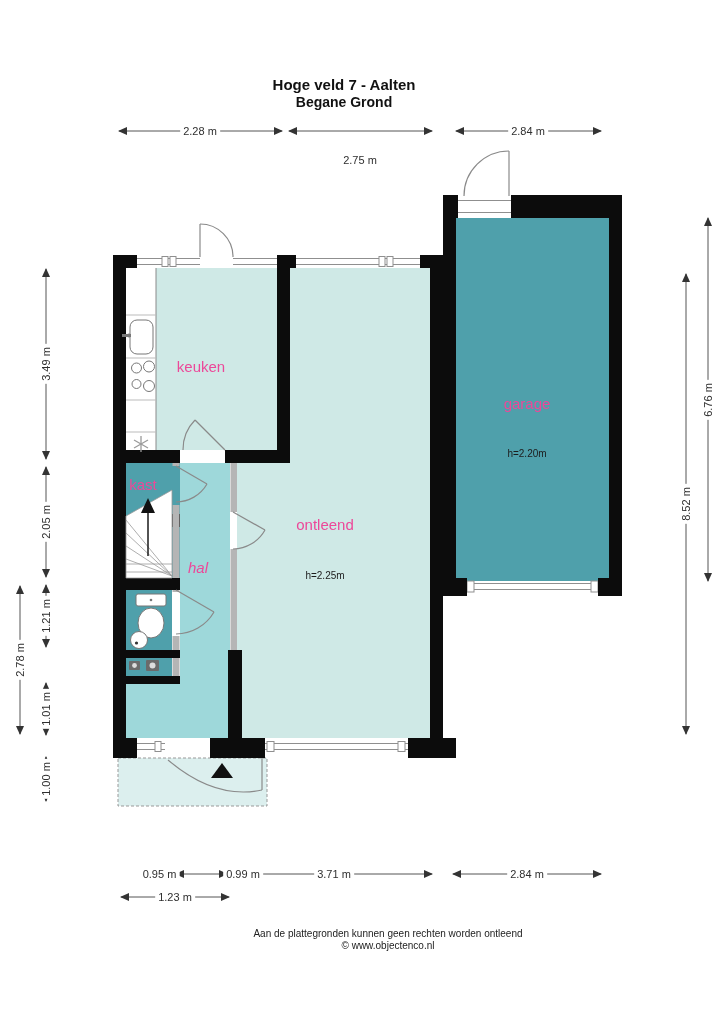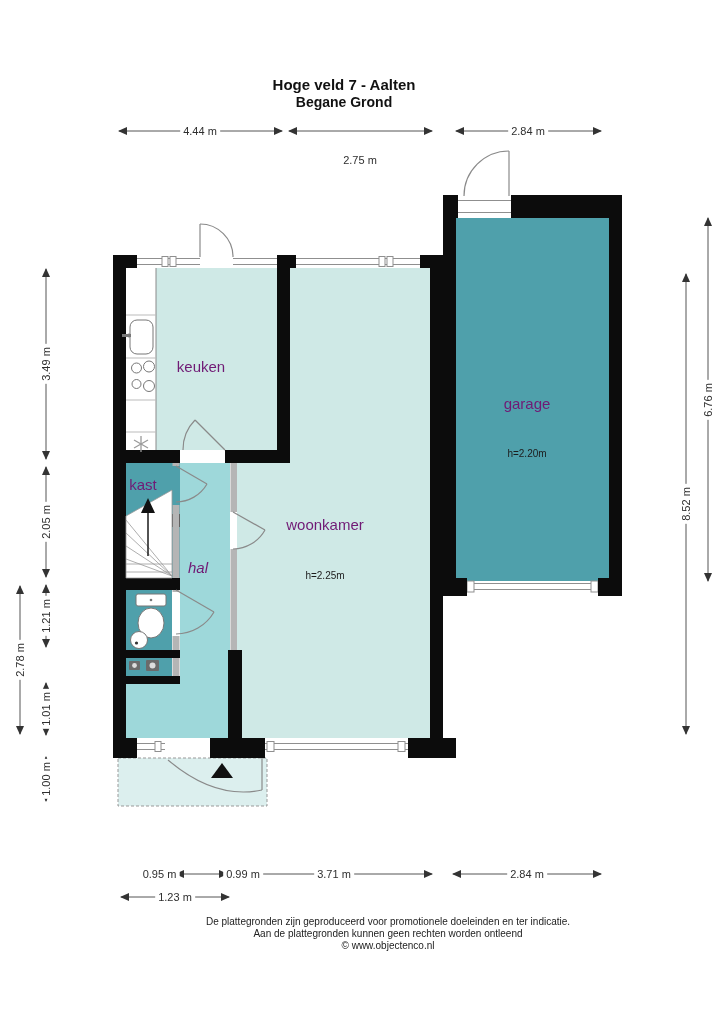--- a/index.html
+++ b/index.html
@@ -7,21 +7,21 @@
           font-family:"Liberation Sans",sans-serif;overflow:hidden;}
   svg{position:absolute;left:0;top:0;}
   .title{position:absolute;left:344px;transform:translateX(-50%);
          font-weight:bold;color:#111;white-space:nowrap;}
   .title.l1{top:76px;font-size:15px;}
   .title.l2{top:94px;font-size:14px;}
   .dim{position:absolute;transform:translate(-50%,-50%);background:#fff;
        padding:0 3px;font-size:11px;color:#2e2e2e;white-space:nowrap;line-height:13px;}
   .dim.v{transform:translate(-50%,-50%) rotate(-90deg);}
   .room-label{position:absolute;transform:translate(-50%,-50%);font-size:15px;
-              color:#701a75;white-space:nowrap;}
+              color:#ec4899;white-space:nowrap;}
   .room-sub{position:absolute;transform:translate(-50%,-50%);font-size:10px;
             color:#1c1c1c;white-space:nowrap;margin-top:33px;}
   .footer-line{position:absolute;left:388px;transform:translateX(-50%);
                font-size:10px;color:#222;white-space:nowrap;}
 </style>
 </head>
 <body>
 
 <div class="canvas">
 
@@ -225,42 +225,41 @@
       <line x1="708" y1="218" x2="708" y2="581" marker-start="url(#ar)" marker-end="url(#ar)"></line>
     </g>
   </svg>
 
   <div class="title l1">Hoge veld 7 - Aalten</div>
   <div class="title l2">Begane Grond</div>
 
   <div class="room-label" style="left:201px;top:366px;">keuken</div>
   <div class="room-label" style="left:143px;top:484px;">kast</div>
   <div class="room-label" style="left:198px;top:567px;font-style:italic;">hal</div>
-  <div class="room-label" style="left:325px;top:524px;">woonkamer</div>
+  <div class="room-label" style="left:325px;top:524px;">ontleend</div>
   <div class="room-sub" style="left:325px;top:542px;">h=2.25m</div>
   <div class="room-label" style="left:527px;top:403px;">garage</div>
   <div class="room-sub" style="left:527px;top:420px;">h=2.20m</div>
 
-  <span class="dim" style="left:200px;top:131px;">4.44 m</span>
+  <span class="dim" style="left:200px;top:131px;">2.28 m</span>
   <span class="dim" style="left:360px;top:131px;margin-top:29px;">2.75 m</span>
   <span class="dim" style="left:528px;top:131px;">2.84 m</span>
 
   <span class="dim" style="left:143px;top:874px;padding-left:36px;">0.95 m</span>
   <span class="dim" style="left:203px;top:874px;margin-left:40px;">0.99 m</span>
   <span class="dim" style="left:334px;top:874px;">3.71 m</span>
   <span class="dim" style="left:527px;top:874px;">2.84 m</span>
   <span class="dim" style="left:175px;top:897px;">1.23 m</span>
 
   <span class="dim v" style="left:46px;top:364px;">3.49 m</span>
   <span class="dim v" style="left:46px;top:522px;">2.05 m</span>
   <span class="dim v" style="left:46px;top:616px;">1.21 m</span>
   <span class="dim v" style="left:46px;top:709px;">1.01 m</span>
   <span class="dim v" style="left:46px;top:779px;">1.00 m</span>
   <span class="dim v" style="left:20px;top:660px;">2.78 m</span>
 
   <span class="dim v" style="left:686px;top:504px;">8.52 m</span>
   <span class="dim v" style="left:708px;top:400px;">6.76 m</span>
 
-  <div class="footer-line" style="top:916px;">De plattegronden zijn geproduceerd voor promotionele doeleinden en ter indicatie.</div>
   <div class="footer-line" style="top:928px;">Aan de plattegronden kunnen geen rechten worden ontleend</div>
   <div class="footer-line" style="top:940px;">© www.objectenco.nl</div>
 
 </div>
 
 </body></html>

